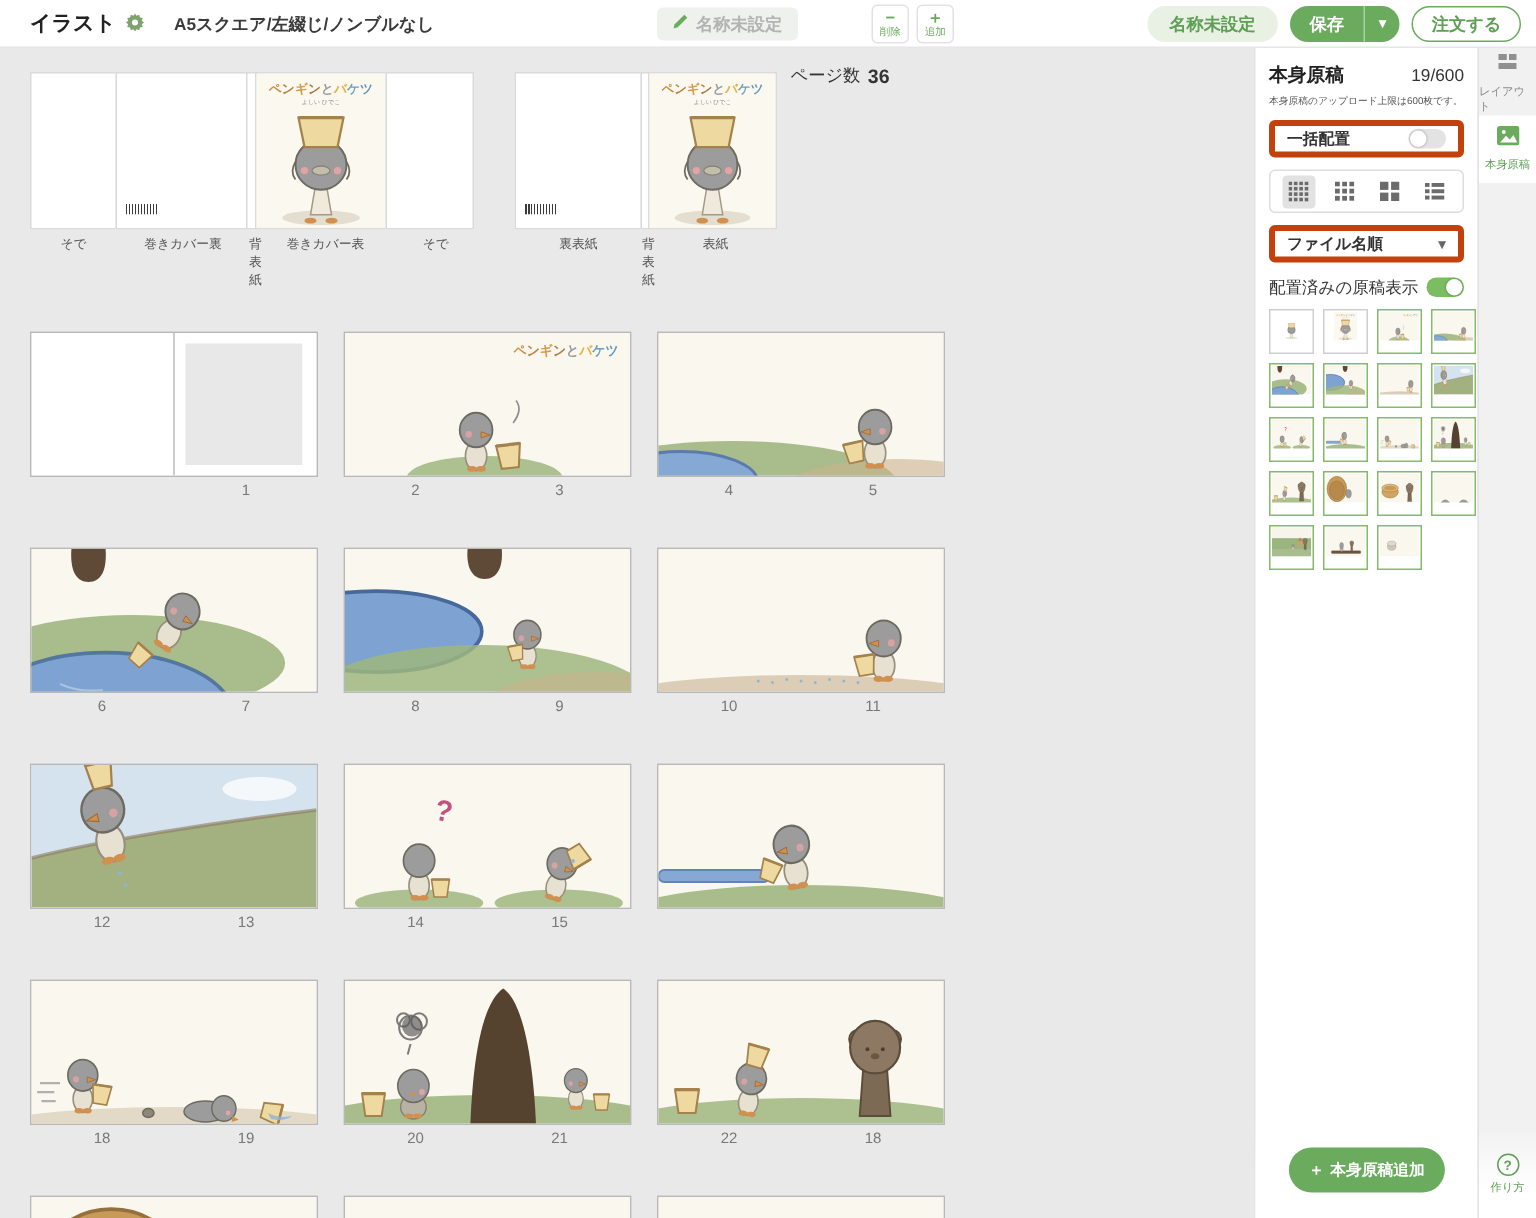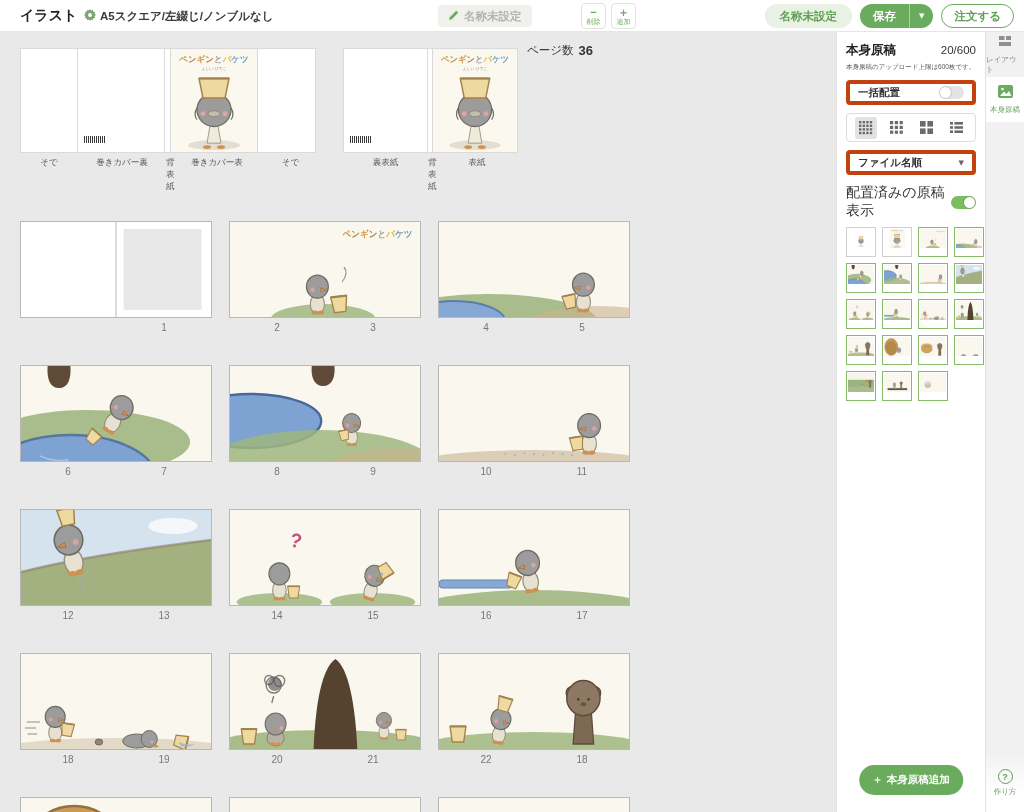--- a/index.html
+++ b/index.html
@@ -3,21 +3,21 @@
 <meta charset="utf-8">
 <style>
   html,body{margin:0;padding:0;width:1024px;height:812px;overflow:hidden;
     font-family:"Liberation Sans","DejaVu Sans",sans-serif;background:#e9e9e9;}
   *{box-sizing:border-box;}
 
   
   .topbar{position:absolute;left:0;top:0;width:1024px;height:32px;background:#fff;
     border-bottom:1px solid #e6e6e6;z-index:9;}
   .tb-title{position:absolute;left:20px;top:7px;font-size:14px;font-weight:bold;color:#222;}
-  .tb-format{position:absolute;left:84px;top:0;height:32px;display:flex;gap:4px;align-items:center;
+  .tb-format{position:absolute;left:84px;top:0;height:32px;display:flex;gap:20px;align-items:center;
     font-size:11.5px;font-weight:bold;color:#3a3a3a;cursor:pointer;}
   .tb-name{position:absolute;left:438px;top:5px;height:22px;background:#eef1ec;border-radius:4px;
     display:flex;align-items:center;gap:5px;padding:0 10px;font-size:11.5px;font-weight:bold;color:#b3b3b3;}
   .tb-pages{position:absolute;left:527px;top:0;height:32px;display:flex;align-items:center;gap:5px;
     font-size:11.5px;color:#333;margin-top:34px;}
   .tb-pages .val{font-size:13px;font-weight:bold;}
   .tb-mini{position:absolute;top:3px;width:25px;height:26px;border:1px solid #e2e2e2;border-radius:4px;
     background:#fff;display:flex;flex-direction:column;align-items:center;justify-content:center;color:#6aab5e;cursor:pointer;}
   .tb-mini .sym{font-size:11px;font-weight:bold;line-height:10px;}
   .tb-mini .lbl{font-size:7px;line-height:9px;}
@@ -65,21 +65,21 @@
     background:#fff;box-shadow:0 0 2px rgba(0,0,0,.35);}
   .toggle.on{background:#7cbd62;}
   .toggle.on .knob{left:auto;right:1px;}
   .sb-sizes{margin-top:8px;border:1px solid #ddd;border-radius:4px;height:29px;display:flex;
     align-items:center;justify-content:space-around;padding:0 4px;}
   .size-btn{width:22px;height:22px;border-radius:3px;display:flex;align-items:center;justify-content:center;cursor:pointer;}
   .size-btn.sel{background:#e2e2e2;}
   .sb-select .caret{font-size:7px;color:#666;}
   .save-caret,.sb-select .caret{font-family:"DejaVu Sans",sans-serif;}
   .sb-placed{margin-top:9px;display:flex;justify-content:space-between;align-items:center;}
-  .sb-placed .plbl{font-size:14px;color:#333;}
+  .sb-placed .plbl{font-size:11px;color:#333;}
   .thumbs{margin-top:7px;display:grid;grid-template-columns:repeat(4,30px);gap:6px;}
   .thumb{width:30px;height:30px;border:1px solid #85ba67;background:#fff;padding:1px;cursor:pointer;}
   .thumb.unplaced{border-color:#cfcfcf;}
   .thumb svg{display:block;}
   .sb-fade{position:absolute;left:0;bottom:0;width:100%;height:66px;
     background:linear-gradient(180deg,rgba(255,255,255,0),#fff 55%);pointer-events:none;}
   .sb-add{position:absolute;left:50%;bottom:17px;transform:translateX(-50%);background:#6aab5e;color:#fff;
     font-size:10.5px;font-weight:bold;padding:8px 13px;border-radius:16px;white-space:nowrap;cursor:pointer;
     display:flex;gap:4px;align-items:center;}
 
@@ -436,24 +436,20 @@
               <circle cx="0" cy="-22" r="10" fill="#9c9c9c" stroke="#6d6a60" stroke-width="1.1"></circle>
               <circle cx="-4.5" cy="-19.5" r="2" fill="#e2a3a3" opacity=".85"></circle>
               <path d="M3 -21 l5.5 1.8 -5.5 1.8 z" fill="#d2904f" stroke="#9c6a38" stroke-width=".5"></path>
             </g>
             <g transform="translate(76 77) rotate(20) scale(1)">
               <path d="M-7 -13 L7 -13 L5 0 L-5 0 Z" fill="#eed9a0" stroke="#a5814c" stroke-width="1.2"></path>
               <path d="M-7 -13 L7 -13" stroke="#a5814c" stroke-width="1.8"></path>
             </g>
           </svg>
         </div>
-        <div class="nums">
-          <span>16</span>
-          <span>17</span>
-        </div>
       </div>
       <div class="spread-block">
         <div class="spread">
           <svg viewBox="0 0 200 95" width="190" height="95" preserveAspectRatio="none" xmlns="http://www.w3.org/2000/svg">
             <rect width="200" height="95" fill="#faf8ee"></rect>
             <ellipse cx="100" cy="102" rx="145" ry="18" fill="#c9bb9d" opacity=".5"></ellipse>
             <path d="M6 68 h14 M4 74 h12 M7 80 h10" stroke="#b0b0b0" stroke-width="1.5"></path>
             <g transform="translate(36 86) rotate(0) scale(1.05 1.05)">
               <ellipse cx="0" cy="-7" rx="6.5" ry="8.5" fill="#e7e1d2" stroke="#978e7c" stroke-width="1"></ellipse>
               <ellipse cx="-2.5" cy="0.5" rx="3" ry="1.7" fill="#d2904f"></ellipse>
@@ -603,21 +599,21 @@
             <circle cx="152" cy="120" r="34" fill="#9c9c9c" stroke="#6d6a60" stroke-width="1.2"></circle>
           </svg>
         </div>
       </div>
     </div>
 </div>
 
 <div class="sidebar">
   <div class="sb-head">
     <span class="sb-title">本身原稿</span>
-    <span class="sb-count">20/600</span>
+    <span class="sb-count">19/600</span>
   </div>
   <div class="sb-caption">本身原稿のアップロード上限は600枚です。</div>
   <div class="sb-box">
     <span class="bxlbl">一括配置</span>
     <span class="toggle">
         <span class="knob"></span>
       </span>
   </div>
   <div class="sb-sizes">
     <span class="size-btn sel">

